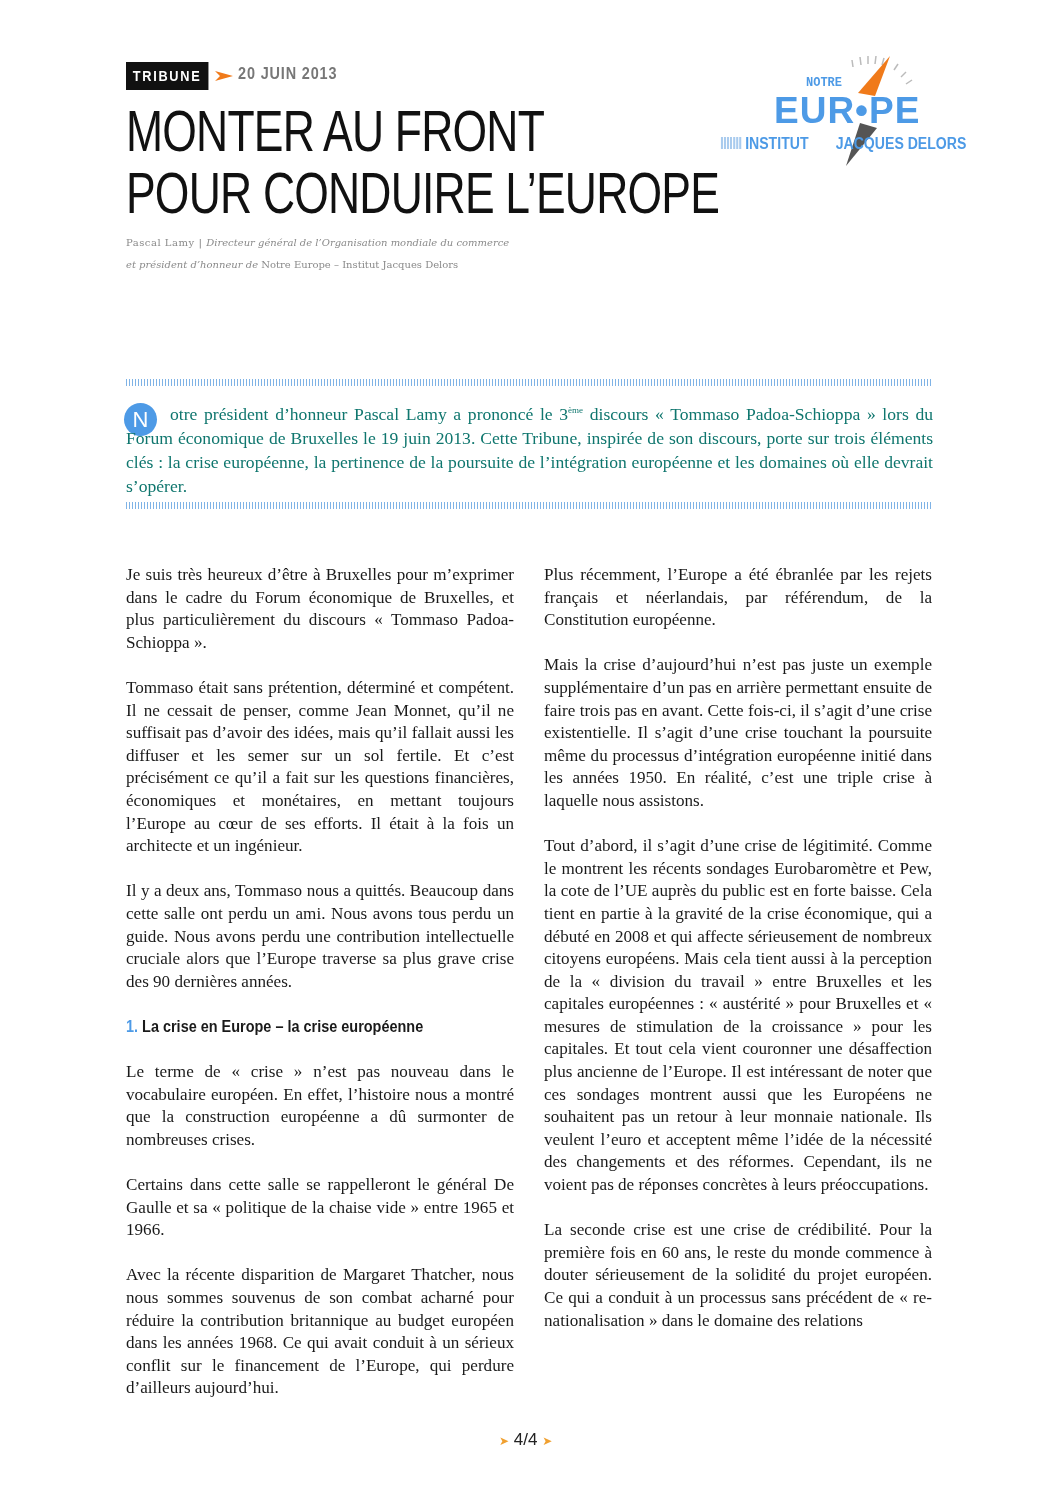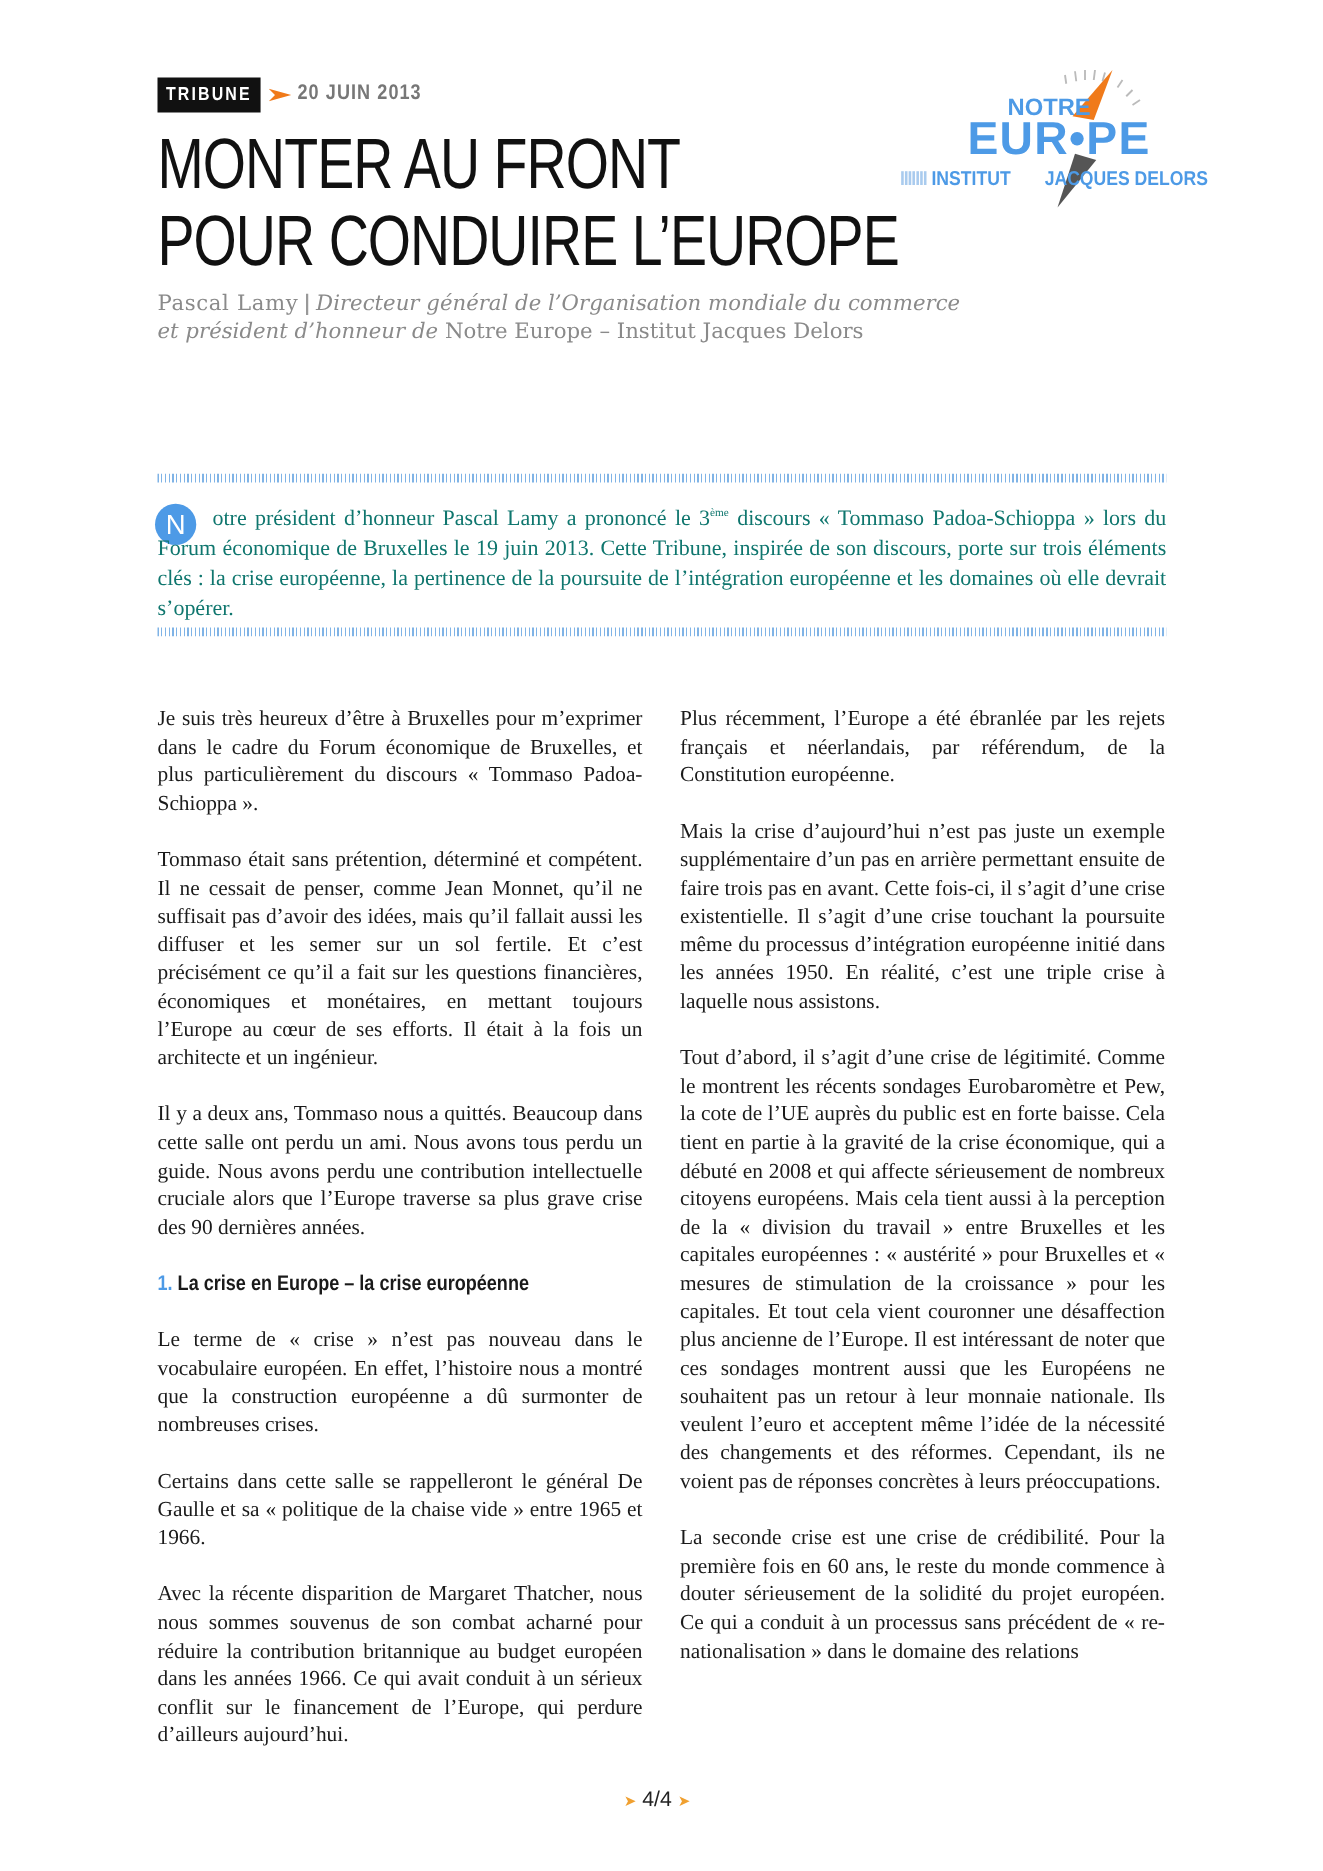--- a/index.html
+++ b/index.html
@@ -4,28 +4,28 @@
 <style>
   html, body { margin: 0; padding: 0; background: #ffffff; }
   body { width: 1058px; height: 1497px; position: relative; overflow: hidden; font-family: "DejaVu Serif", serif; color: #1a1a1a; }
   .abs { position: absolute; }
 
   
   .tag { left: 126px; top: 62px; height: 28px; background: #111; color: #fff; font-family: "Liberation Sans", sans-serif; font-weight: bold; font-size: 15px; letter-spacing: 2px; line-height: 28px; padding: 0 8px; transform: scaleX(0.85); transform-origin: left center; }
   .date-arrow { left: 215px; top: 70px; width: 18px; height: 12px; }
   .date { left: 238px; top: 64px; font-family: "Liberation Sans", sans-serif; font-weight: bold; font-size: 17px; color: #777; letter-spacing: 1px; transform: scaleX(0.85); transform-origin: left center; }
   .title { left: 126px; top: 100px; font-family: "Liberation Sans", sans-serif; font-size: 57px; line-height: 62px; color: #111; letter-spacing: -1px; transform: scaleX(0.78); transform-origin: left top; white-space: nowrap; }
-  .byline { left: 126px; top: 232px; font-size: 17px; color: #8a8a8a; line-height: 22px; white-space: nowrap; }
+  .byline { left: 126px; top: 232px; font-size: 10px; color: #8a8a8a; line-height: 22px; white-space: nowrap; }
   .byline .name { letter-spacing: 0.5px; }
   .byline .sep { font-weight: bold; color: #999; margin: 0 4px; }
   .byline i { font-style: italic; }
 
   
   .logo { left: 720px; top: 48px; width: 280px; height: 120px; }
-  .logo .notre { position: absolute; left: 86px; top: 28px; font-family: Liberation Sans, sans-serif; font-weight: bold; font-size: 19px; color: #4d9ae6; }
+  .logo .notre { position: absolute; left: 86px; top: 28px; font-family: Liberation Mono, monospace; font-weight: bold; font-size: 12px; color: #4d9ae6; }
   .logo .europe { position: absolute; left: 54px; top: 42px; font-family: "Liberation Sans", sans-serif; font-weight: bold; font-size: 37px; color: #4d9ae6; letter-spacing: 1px; }
   .logo .inst { position: absolute; left: 0; top: 87px; font-family: "Liberation Sans", sans-serif; font-weight: bold; font-size: 16px; color: #4d9ae6; white-space: nowrap; transform: scaleX(0.88); transform-origin: left top; }
   .logo .bars { color: #a9cbee; letter-spacing: -1px; }
 
   
   .dotline { left: 126px; width: 807px; height: 7px; background: repeating-linear-gradient(90deg, #7fb3e6 0 1px, transparent 1px 3px); }
   .dropcap { left: 124px; top: 403px; width: 33px; height: 33px; border-radius: 50%; background: #4d9ae6; color: #fff; font-family: "Liberation Sans", sans-serif; font-size: 22px; line-height: 33px; text-align: center; }
   .intro { left: 126px; top: 398px; width: 807px; font-family: "Liberation Serif", serif; font-size: 17.6px; line-height: 24px; color: #0f766e; text-align: justify; }
   .intro .indent { display: inline-block; width: 44px; }
   .intro sup { font-size: 9px; }
@@ -95,21 +95,21 @@
 <div class="abs intro"><span class="indent"></span><span>otre président d’honneur Pascal Lamy a prononcé le 3</span><sup>ème</sup><span> discours « Tommaso Padoa-Schioppa » lors du Forum économique de Bruxelles le 19 juin 2013. Cette Tribune, inspirée de son discours, porte sur trois éléments clés : la crise européenne, la pertinence de la poursuite de l’intégration européenne et les domaines où elle devrait s’opérer.</span></div>
 <div class="abs dotline" style="top:502px"></div>
 
 <div class="abs col col-left">
   <p>Je suis très heureux d’être à Bruxelles pour m’exprimer dans le cadre du Forum économique de Bruxelles, et plus particulièrement du discours « Tommaso Padoa-Schioppa ».</p>
   <p>Tommaso était sans prétention, déterminé et compétent. Il ne cessait de penser, comme Jean Monnet, qu’il ne suffisait pas d’avoir des idées, mais qu’il fallait aussi les diffuser et les semer sur un sol fertile. Et c’est précisément ce qu’il a fait sur les questions financières, économiques et monétaires, en mettant toujours l’Europe au cœur de ses efforts. Il était à la fois un architecte et un ingénieur.</p>
   <p>Il y a deux ans, Tommaso nous a quittés. Beaucoup dans cette salle ont perdu un ami. Nous avons tous perdu un guide. Nous avons perdu une contribution intellectuelle cruciale alors que l’Europe traverse sa plus grave crise des 90 dernières années.</p>
   <h2><span class="num">1.</span> <span>La crise en Europe – la crise européenne</span></h2>
   <p>Le terme de « crise » n’est pas nouveau dans le vocabulaire européen. En effet, l’histoire nous a montré que la construction européenne a dû surmonter de nombreuses crises.</p>
   <p>Certains dans cette salle se rappelleront le général De Gaulle et sa « politique de la chaise vide » entre 1965 et 1966.</p>
-  <p>Avec la récente disparition de Margaret Thatcher, nous nous sommes souvenus de son combat acharné pour réduire la contribution britannique au budget européen dans les années 1966. Ce qui avait conduit à un sérieux conflit sur le financement de l’Europe, qui perdure d’ailleurs aujourd’hui.</p>
+  <p>Avec la récente disparition de Margaret Thatcher, nous nous sommes souvenus de son combat acharné pour réduire la contribution britannique au budget européen dans les années 1968. Ce qui avait conduit à un sérieux conflit sur le financement de l’Europe, qui perdure d’ailleurs aujourd’hui.</p>
 </div>
 
 <div class="abs col col-right">
   <p>Plus récemment, l’Europe a été ébranlée par les rejets français et néerlandais, par référendum, de la Constitution européenne.</p>
   <p>Mais la crise d’aujourd’hui n’est pas juste un exemple supplémentaire d’un pas en arrière permettant ensuite de faire trois pas en avant. Cette fois-ci, il s’agit d’une crise existentielle. Il s’agit d’une crise touchant la poursuite même du processus d’intégration européenne initié dans les années 1950. En réalité, c’est une triple crise à laquelle nous assistons.</p>
   <p><span>Tout d’abord, il s’agit d’une </span><b>crise de légitimité</b><span>. Comme le montrent les récents sondages Eurobaromètre et Pew, la cote de l’UE auprès du public est en forte baisse. Cela tient en partie à la gravité de la crise économique, qui a débuté en 2008 et qui affecte sérieusement de nombreux citoyens européens. Mais cela tient aussi à la perception de la « division du travail » entre Bruxelles et les capitales européennes : « austérité » pour Bruxelles et « mesures de stimulation de la croissance » pour les capitales. Et tout cela vient couronner une désaffection plus ancienne de l’Europe. Il est intéressant de noter que ces sondages montrent aussi que les Européens ne souhaitent pas un retour à leur monnaie nationale. Ils veulent l’euro et acceptent même l’idée de la nécessité des changements et des réformes. Cependant, ils ne voient pas de réponses concrètes à leurs préoccupations.</span></p>
   <p><span>La seconde crise est une </span><b>crise de crédibilité</b><span>. Pour la première fois en 60 ans, le reste du monde commence à douter sérieusement de la solidité du projet européen. Ce qui a conduit à un processus sans précédent de « re-nationalisation » dans le domaine des relations</span></p>
 </div>
 
 <div class="abs pager">

